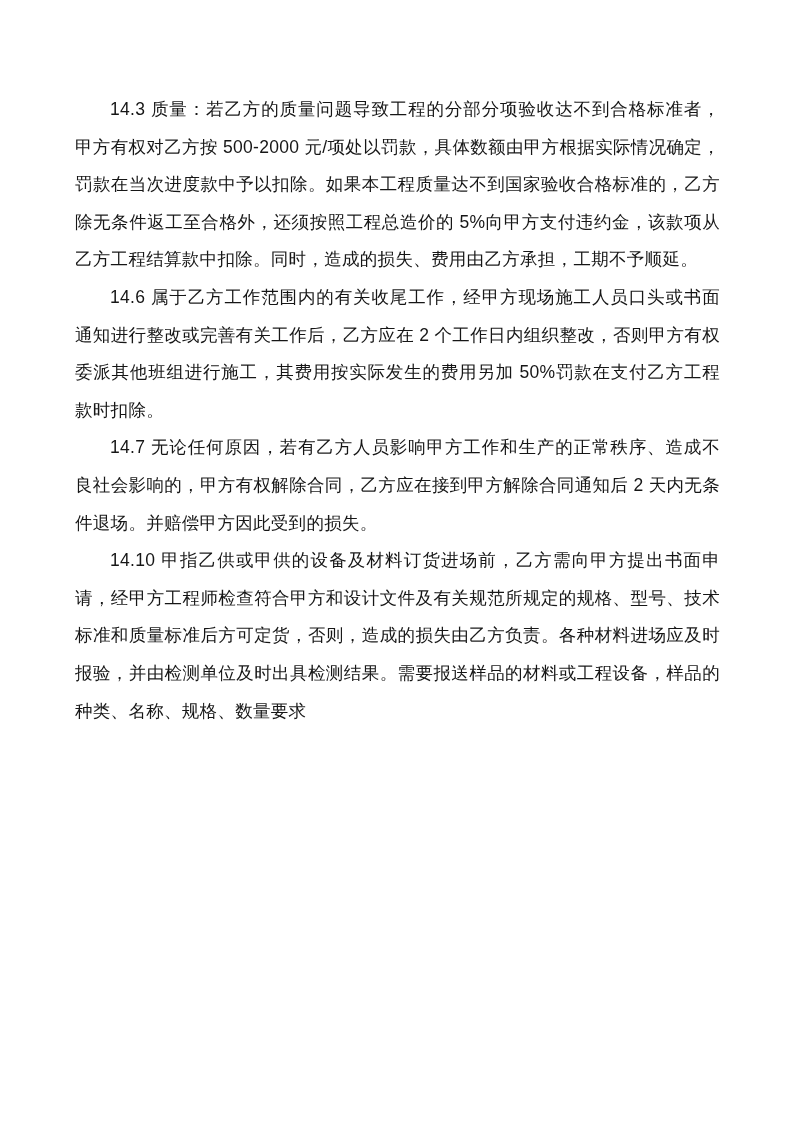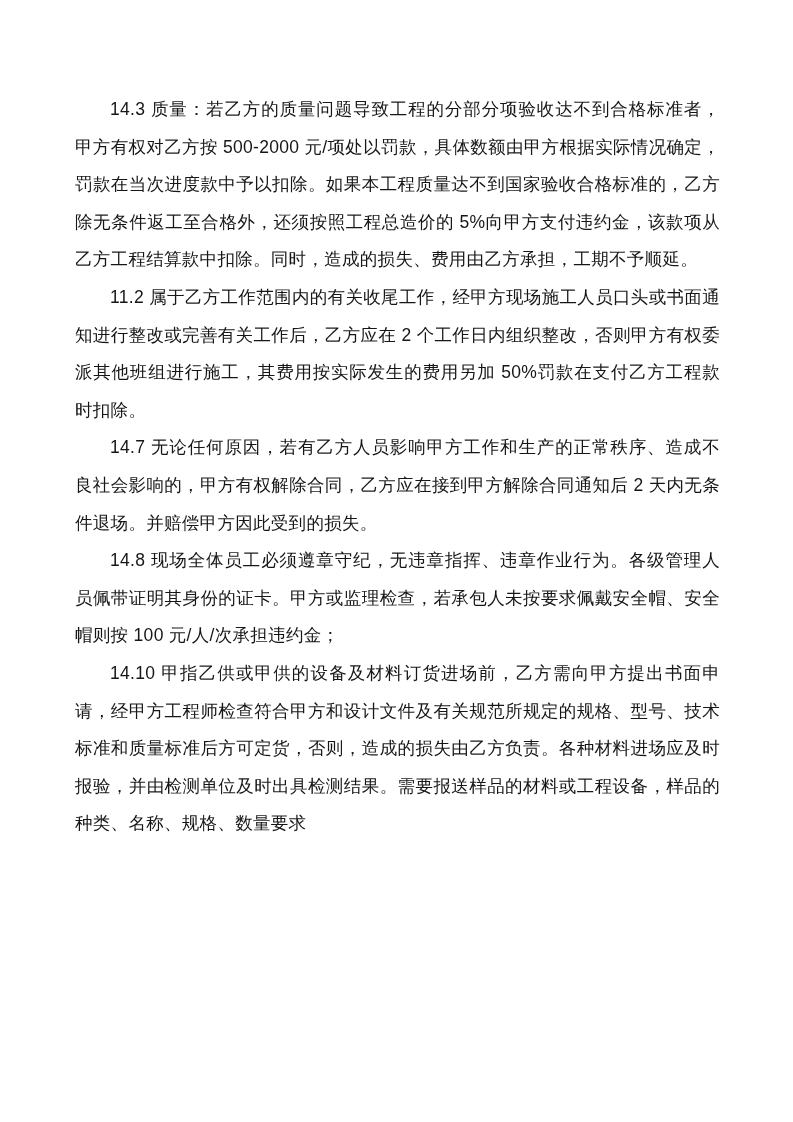--- a/index.html
+++ b/index.html
@@ -43,19 +43,18 @@
     line-height: 20px;
     color: #ef4444;
   }
 </style>
 </head>
 <body>
 
 <div class="page">
   <div class="content">
     <p>14.3 质量：若乙方的质量问题导致工程的分部分项验收达不到合格标准者，甲方有权对乙方按 500-2000 元/项处以罚款，具体数额由甲方根据实际情况确定，罚款在当次进度款中予以扣除。如果本工程质量达不到国家验收合格标准的，乙方除无条件返工至合格外，还须按照工程总造价的 5%向甲方支付违约金，该款项从乙方工程结算款中扣除。同时，造成的损失、费用由乙方承担，工期不予顺延。</p>
-    <p>11.2 属于乙方工作范围内的有关收尾工作，经甲方现场施工人员口头或书面通知进行整改或完善有关工作后，乙方应在 2 个工作日内组织整改，否则甲方有权委派其他班组进行施工，其费用按实际发生的费用另加 50%罚款在支付乙方工程款时扣除。</p>
+    <p>14.6 属于乙方工作范围内的有关收尾工作，经甲方现场施工人员口头或书面通知进行整改或完善有关工作后，乙方应在 2 个工作日内组织整改，否则甲方有权委派其他班组进行施工，其费用按实际发生的费用另加 50%罚款在支付乙方工程款时扣除。</p>
     <p>14.7 无论任何原因，若有乙方人员影响甲方工作和生产的正常秩序、造成不良社会影响的，甲方有权解除合同，乙方应在接到甲方解除合同通知后 2 天内无条件退场。并赔偿甲方因此受到的损失。</p>
-    <p>14.8 现场全体员工必须遵章守纪，无违章指挥、违章作业行为。各级管理人员佩带证明其身份的证卡。甲方或监理检查，若承包人未按要求佩戴安全帽、安全帽则按 100 元/人/次承担违约金；</p>
     <p>14.10 甲指乙供或甲供的设备及材料订货进场前，乙方需向甲方提出书面申请，经甲方工程师检查符合甲方和设计文件及有关规范所规定的规格、型号、技术标准和质量标准后方可定货，否则，造成的损失由乙方负责。各种材料进场应及时报验，并由检测单位及时出具检测结果。需要报送样品的材料或工程设备，样品的种类、名称、规格、数量要求</p>
   </div>
   <div class="footer">67</div>
 </div>
 
 </body></html>

